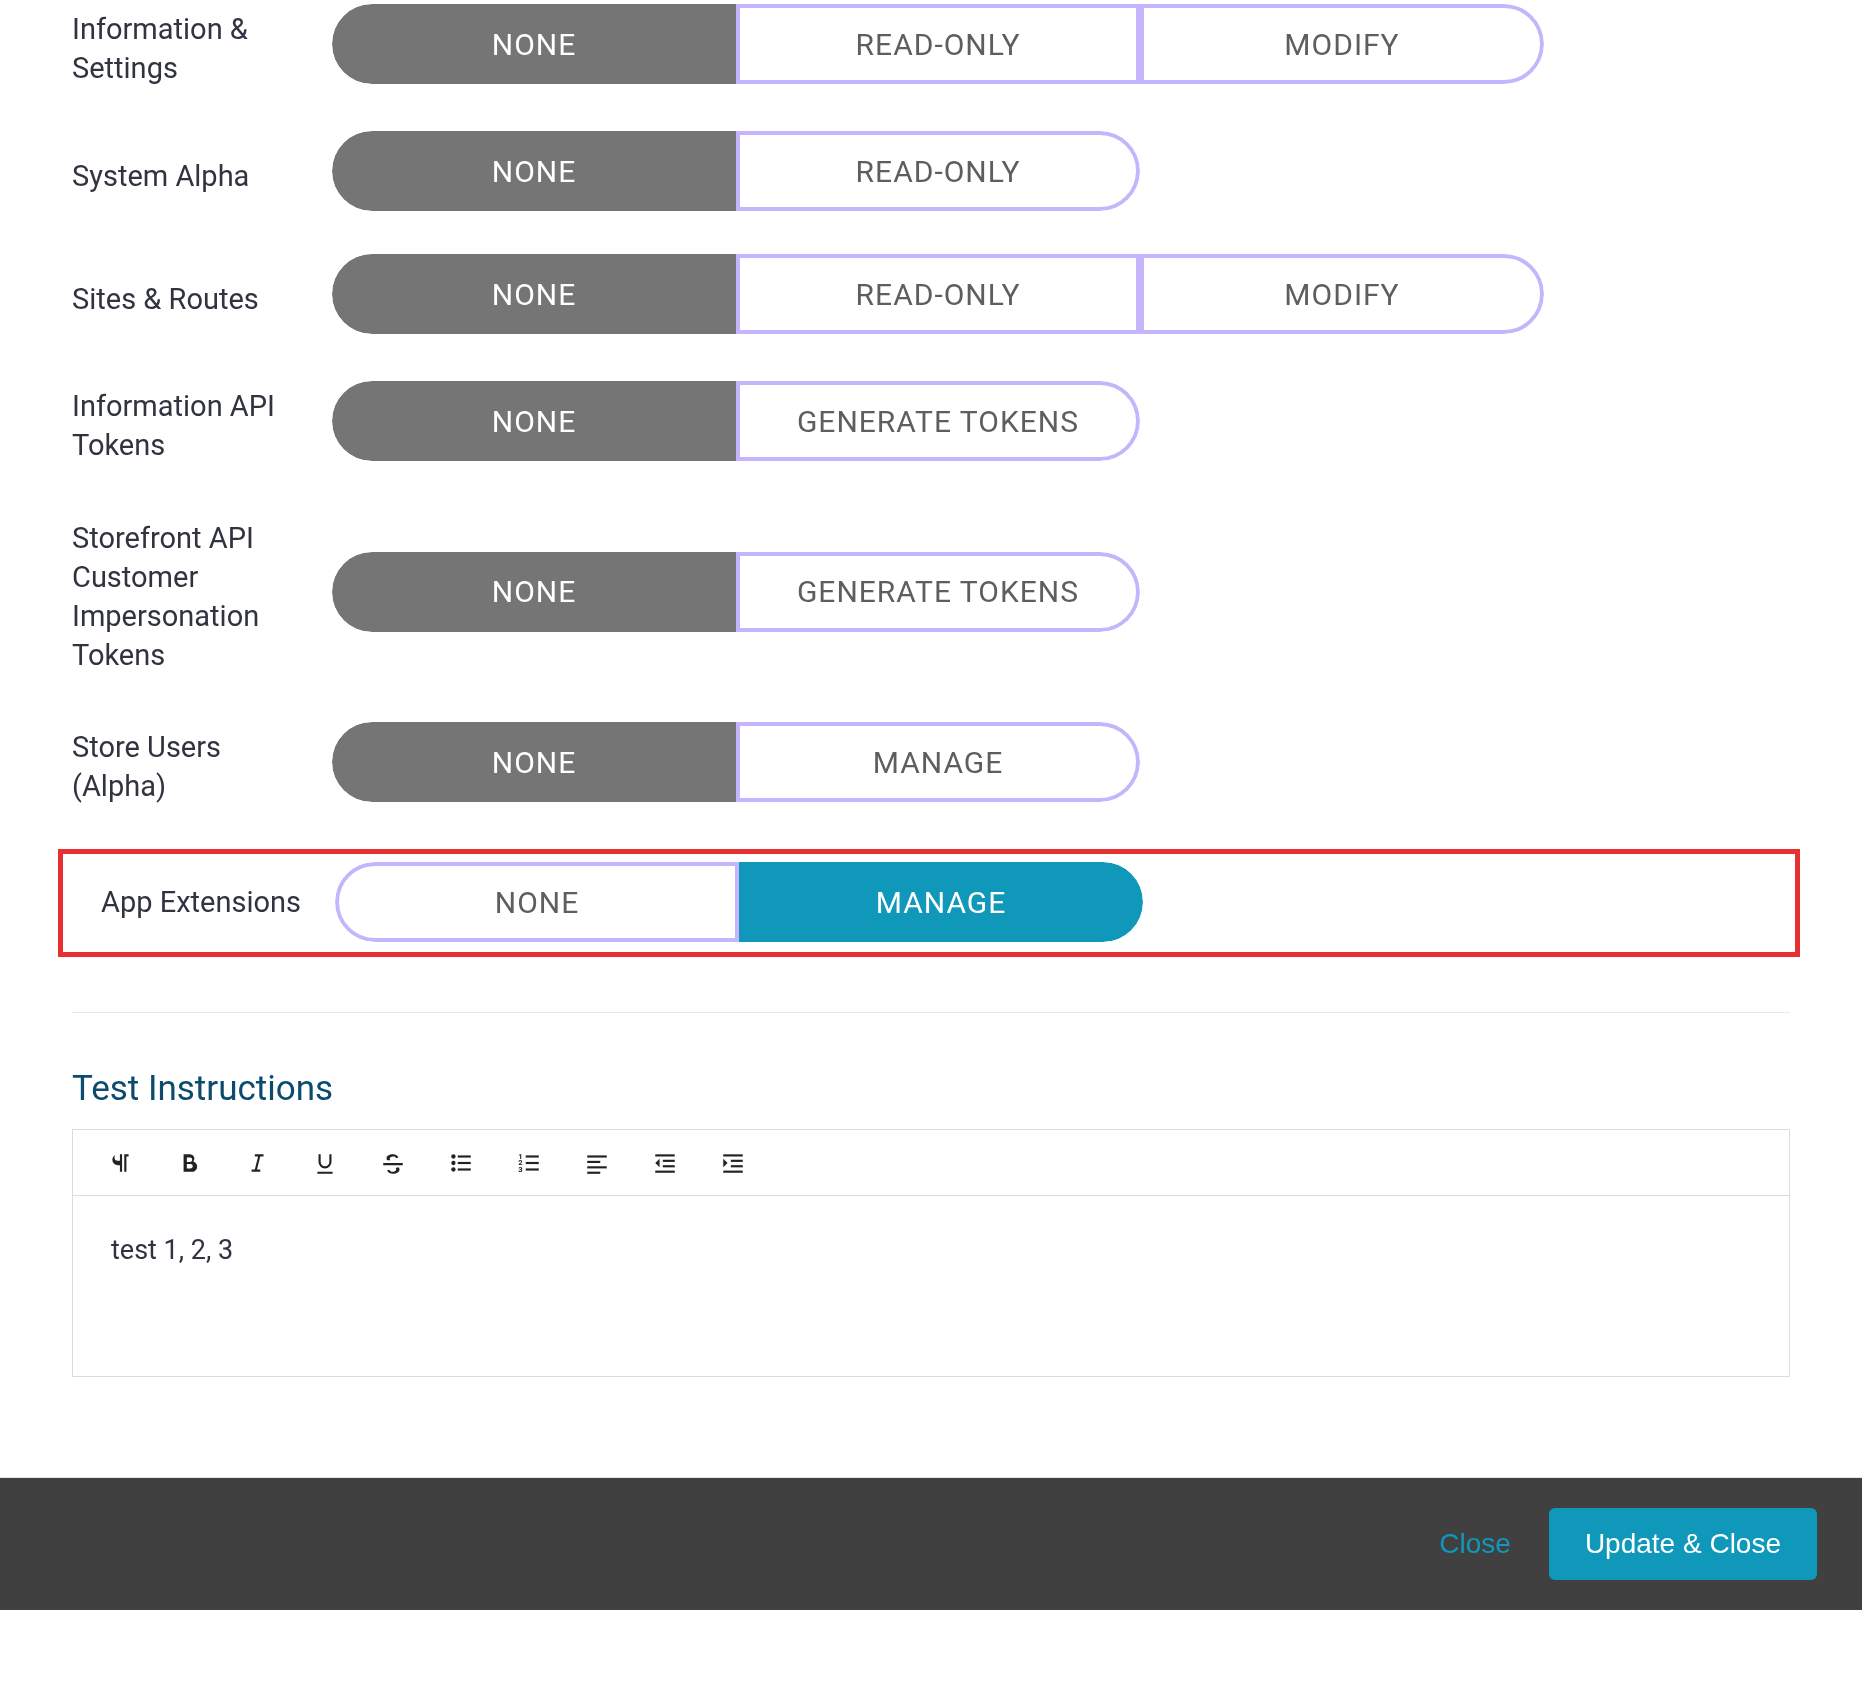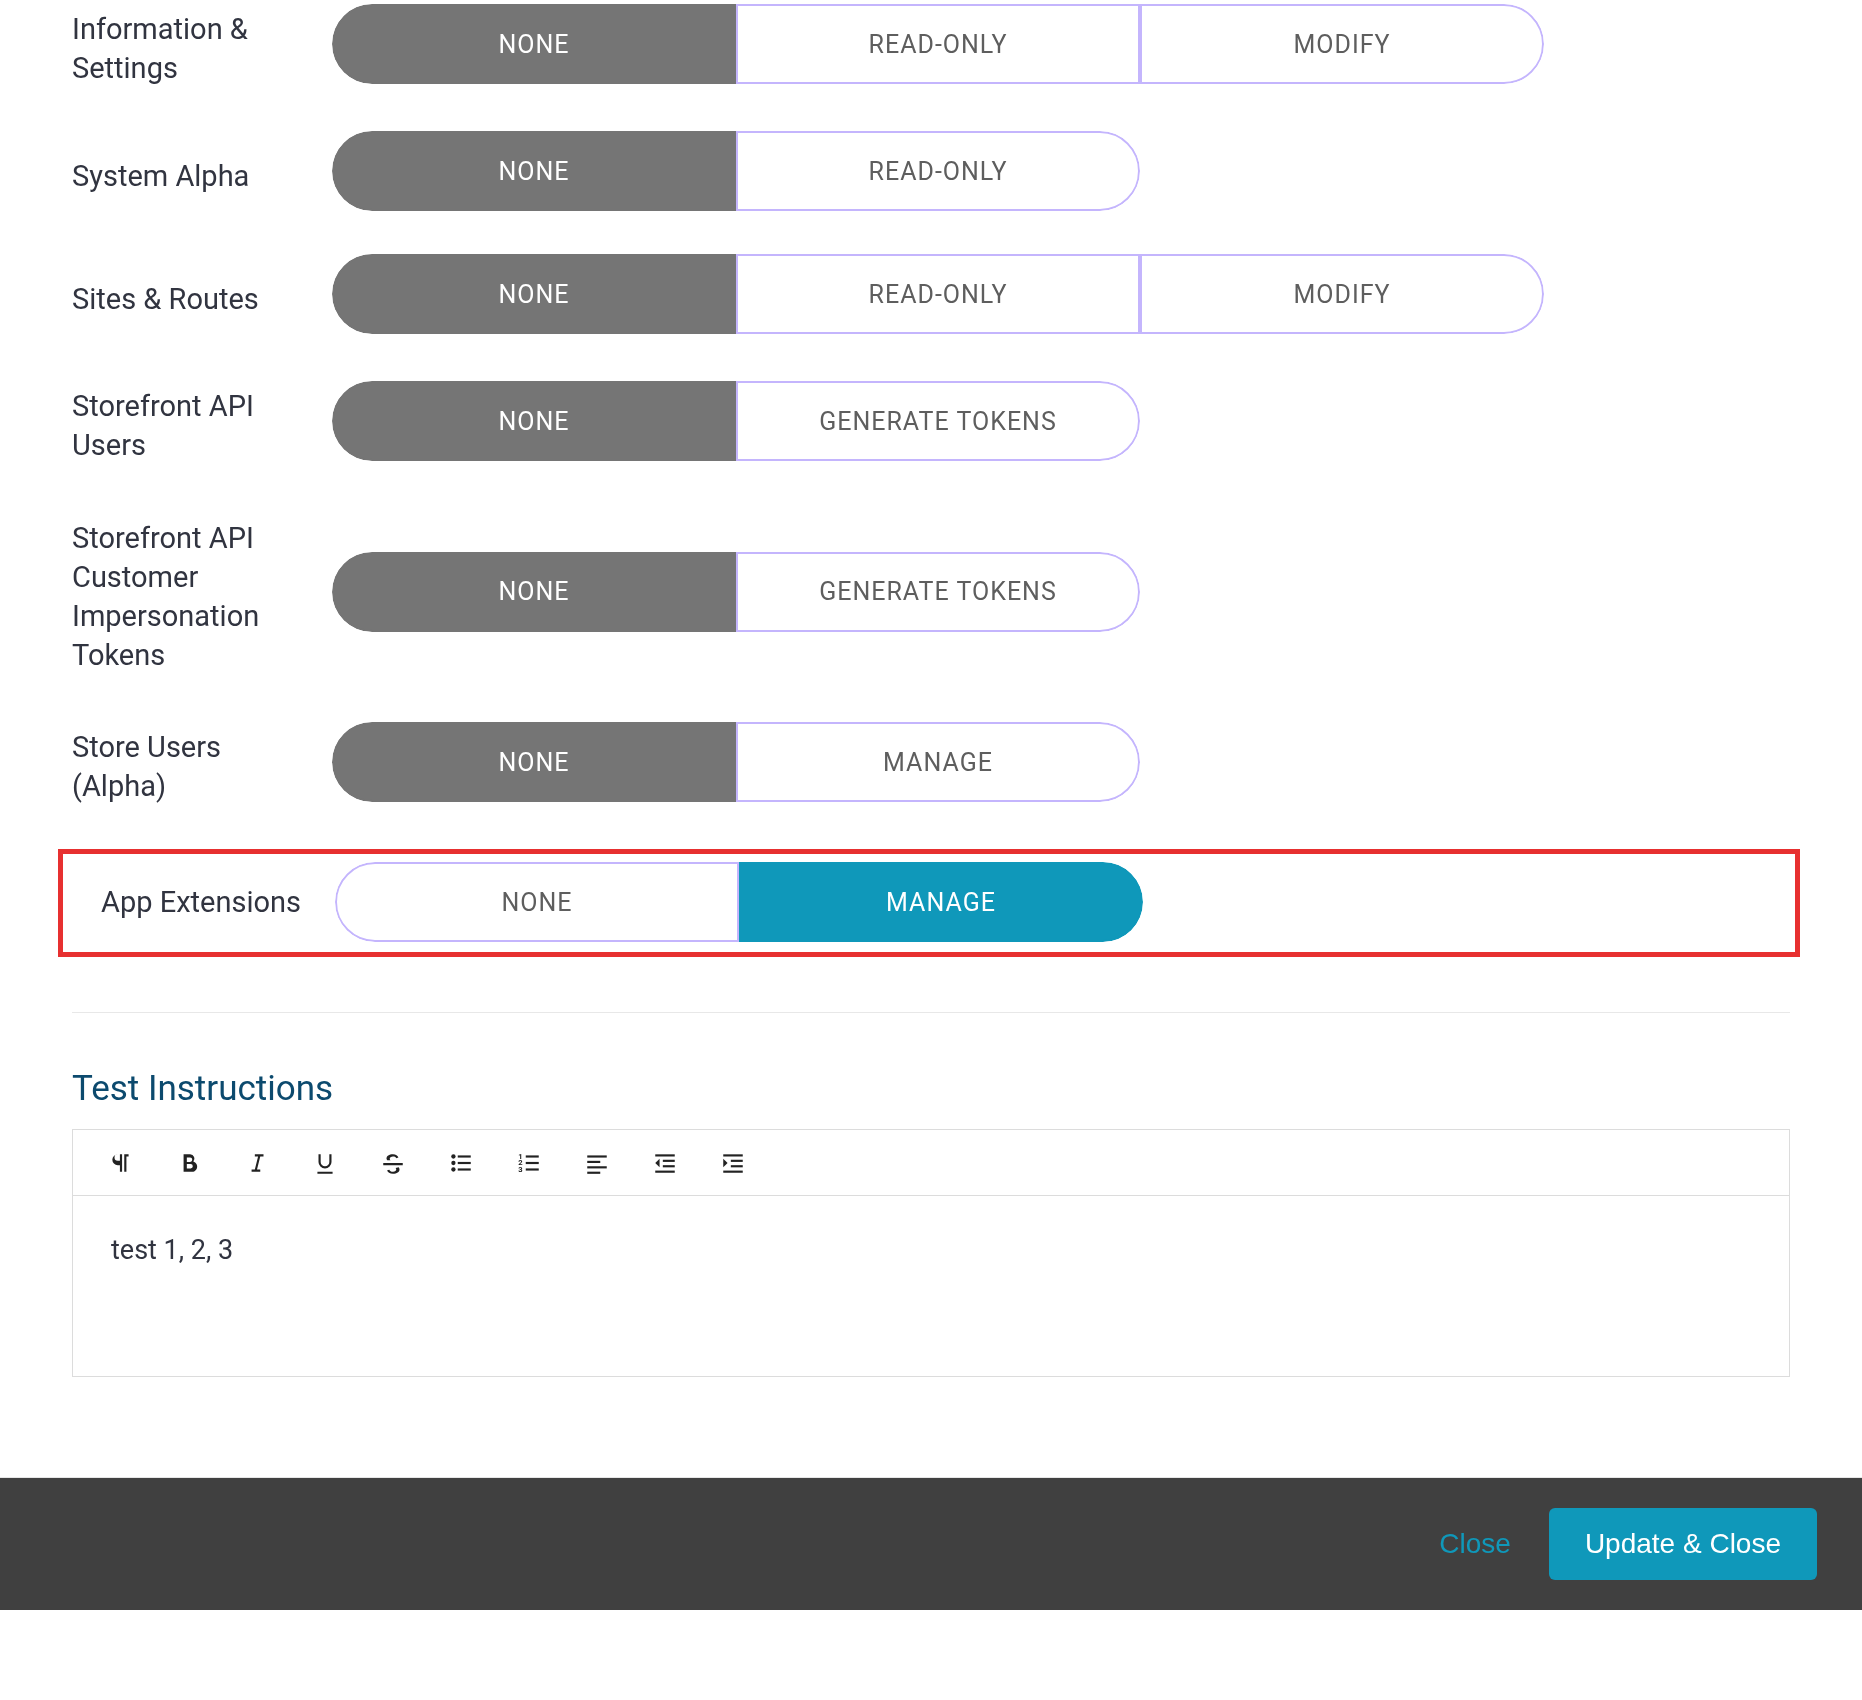--- a/index.html
+++ b/index.html
@@ -33,24 +33,24 @@
       display: flex;
       border-radius: 40px;
       overflow: hidden;
     }
     .toggle-option {
       display: flex;
       align-items: center;
       justify-content: center;
       height: 80px;
       width: 404px;
-      font-size: 25px;
+      font-size: 30px;
       letter-spacing: 1px;
       cursor: pointer;
-      border: 2px solid #c4b5fd;
+      border: 4px solid #c4b5fd;
       background: #ffffff;
       color: #5e5e5e;
     }
     .toggle-option.selected-gray {
       background: #757575;
       color: #ffffff;
       border-color: #757575;
     }
     .toggle-option.selected-blue {
       background: #0f98ba;
@@ -179,21 +179,21 @@
   <div class="permission-row">
     <div class="permission-label">Sites &amp; Routes</div>
     <div class="toggle-group toggle-group-3">
       <div class="toggle-option selected-gray">NONE</div>
       <div class="toggle-option">READ-ONLY</div>
       <div class="toggle-option">MODIFY</div>
     </div>
   </div>
 
   <div class="permission-row">
-    <div class="permission-label">Storefront API Users</div>
+    <div class="permission-label">Information API Tokens</div>
     <div class="toggle-group toggle-group-2">
       <div class="toggle-option selected-gray">NONE</div>
       <div class="toggle-option">GENERATE TOKENS</div>
     </div>
   </div>
 
   <div class="permission-row">
     <div class="permission-label">Storefront API Customer Impersonation Tokens</div>
     <div class="toggle-group toggle-group-2">
       <div class="toggle-option selected-gray">NONE</div>

